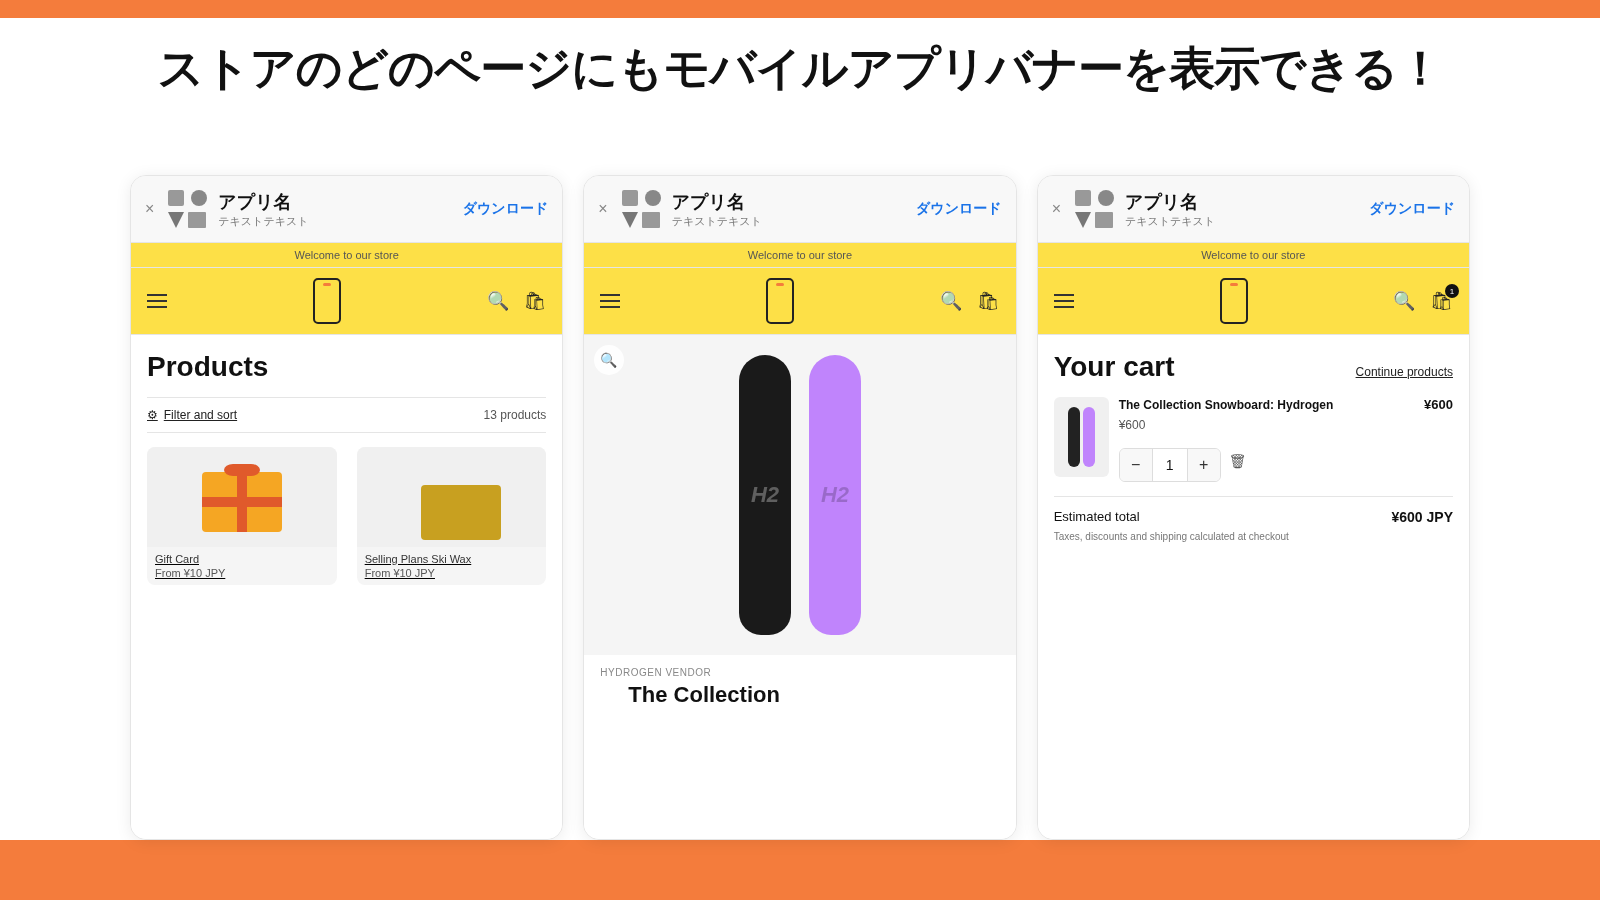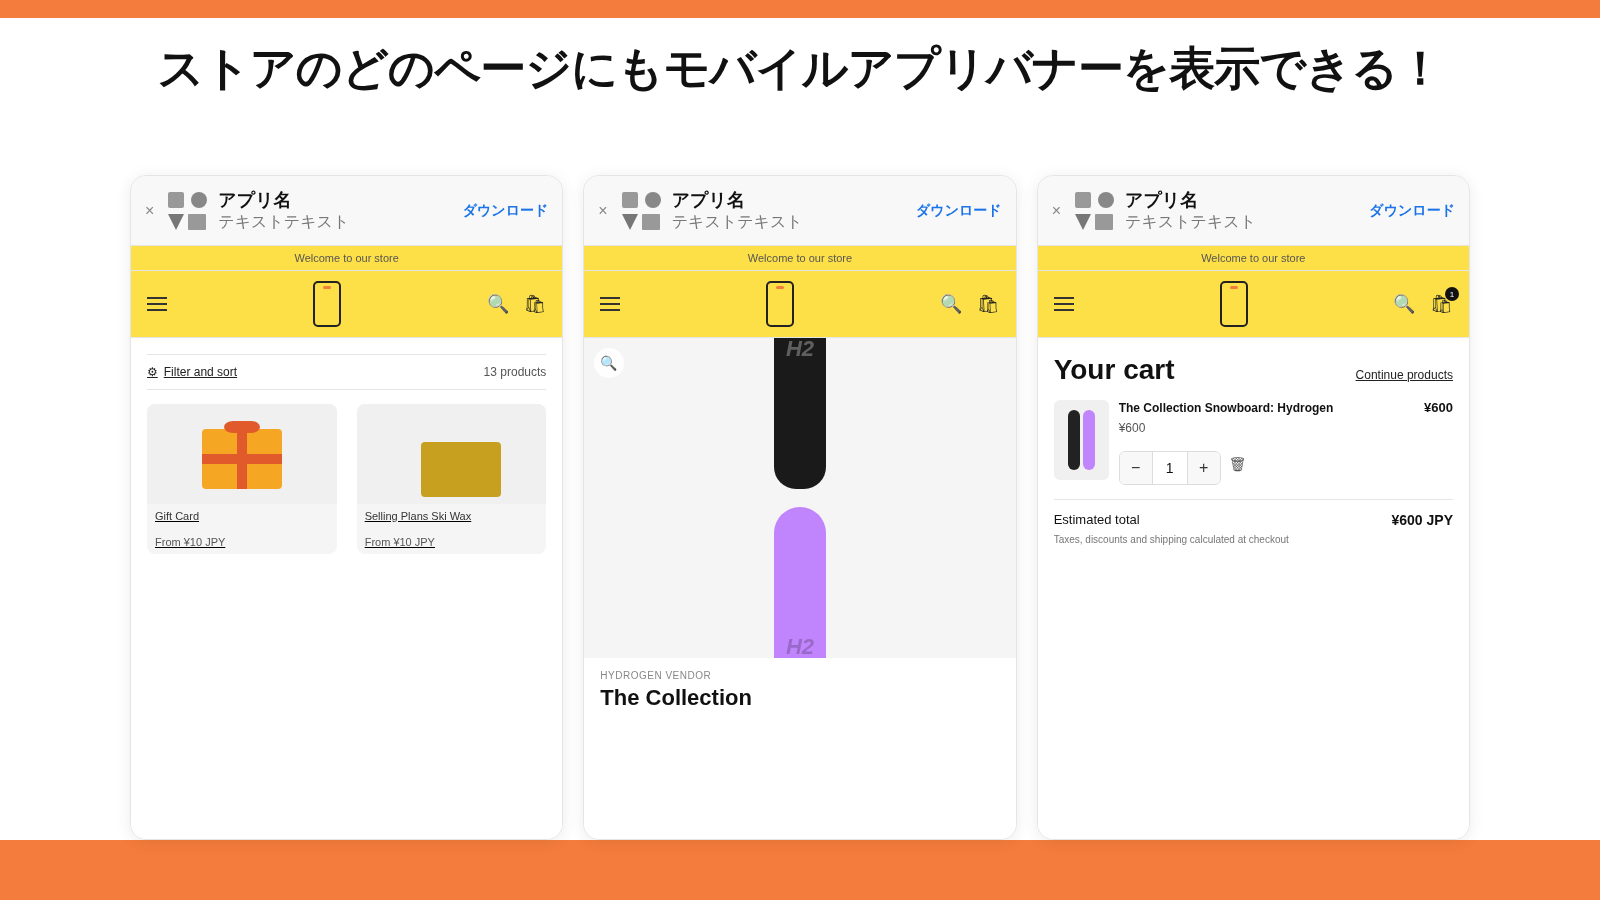--- a/index.html
+++ b/index.html
@@ -122,21 +122,21 @@
       flex: 1;
     }
 
     .app-name {
       font-size: 18px;
       font-weight: 700;
       color: #111;
     }
 
     .app-sub {
-      font-size: 16px;
+      font-size: 11px;
       color: #777;
     }
 
     .download-btn {
       font-size: 14px;
       font-weight: 700;
       color: #1a73e8;
       cursor: pointer;
     }
 
@@ -266,21 +266,21 @@
     }
 
     .product-name {
       font-size: 11px;
       color: #333;
     }
 
     .product-price {
       font-size: 11px;
       color: #555;
-      margin-top: 14px;
+      margin-top: 2px;
     }
 
     
     .gift-box {
       width: 90px;
       height: 70px;
       position: relative;
     }
 
     .gift-body {
@@ -371,21 +371,20 @@
       height: 320px;
       background: #f5f5f5;
       overflow: hidden;
     }
 
     
     .snowboard {
       display: flex;
       gap: 18px;
       align-items: center;
-      flex-direction: column;
     }
 
     .board {
       width: 52px;
       height: 280px;
       border-radius: 26px 26px 22px 22px;
       position: relative;
       overflow: hidden;
     }
 
@@ -417,20 +416,21 @@
       color: #888;
       text-transform: uppercase;
       letter-spacing: 0.5px;
     }
 
     .product-detail-name {
       font-size: 22px;
       font-weight: 700;
       color: #111;
       margin-top: 4px;
+      margin-left: 28px;
     }
 
     
     .cart-section {
       padding: 16px;
     }
 
     .cart-header {
       display: flex;
       align-items: baseline;
@@ -676,20 +676,21 @@
         <div class="phone-nav"></div>
         <div class="nav-right">
           <span class="nav-icon">🔍</span>
           <span class="nav-icon">🛍</span>
         </div>
       </div>
     </div>
 
     <div class="panel-content">
       <div class="products-section">
+        <div class="products-title">Products</div>
 
         <div class="filter-bar">
           <div class="filter-link">
             <span>⚙</span>
             <span>Filter and sort</span>
           </div>
           <span class="products-count">13 products</span>
         </div>
 
         <div class="product-grid">

